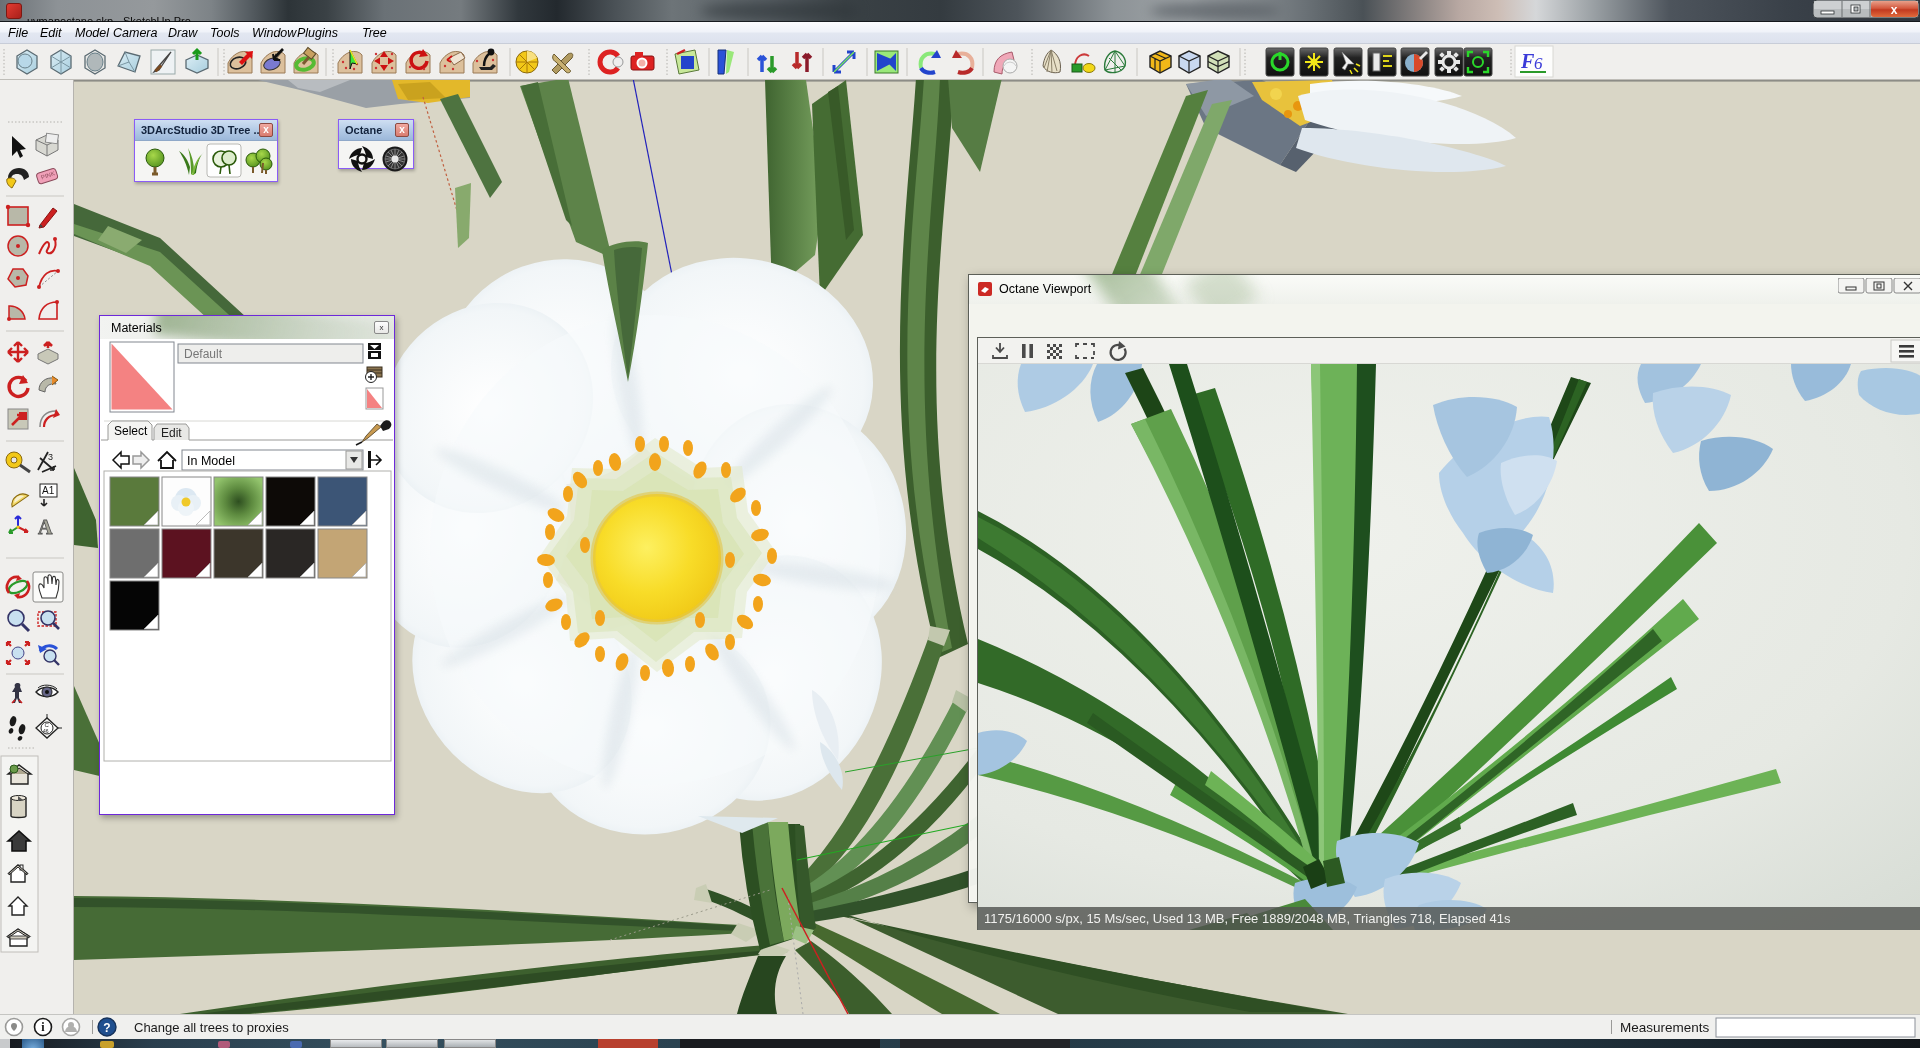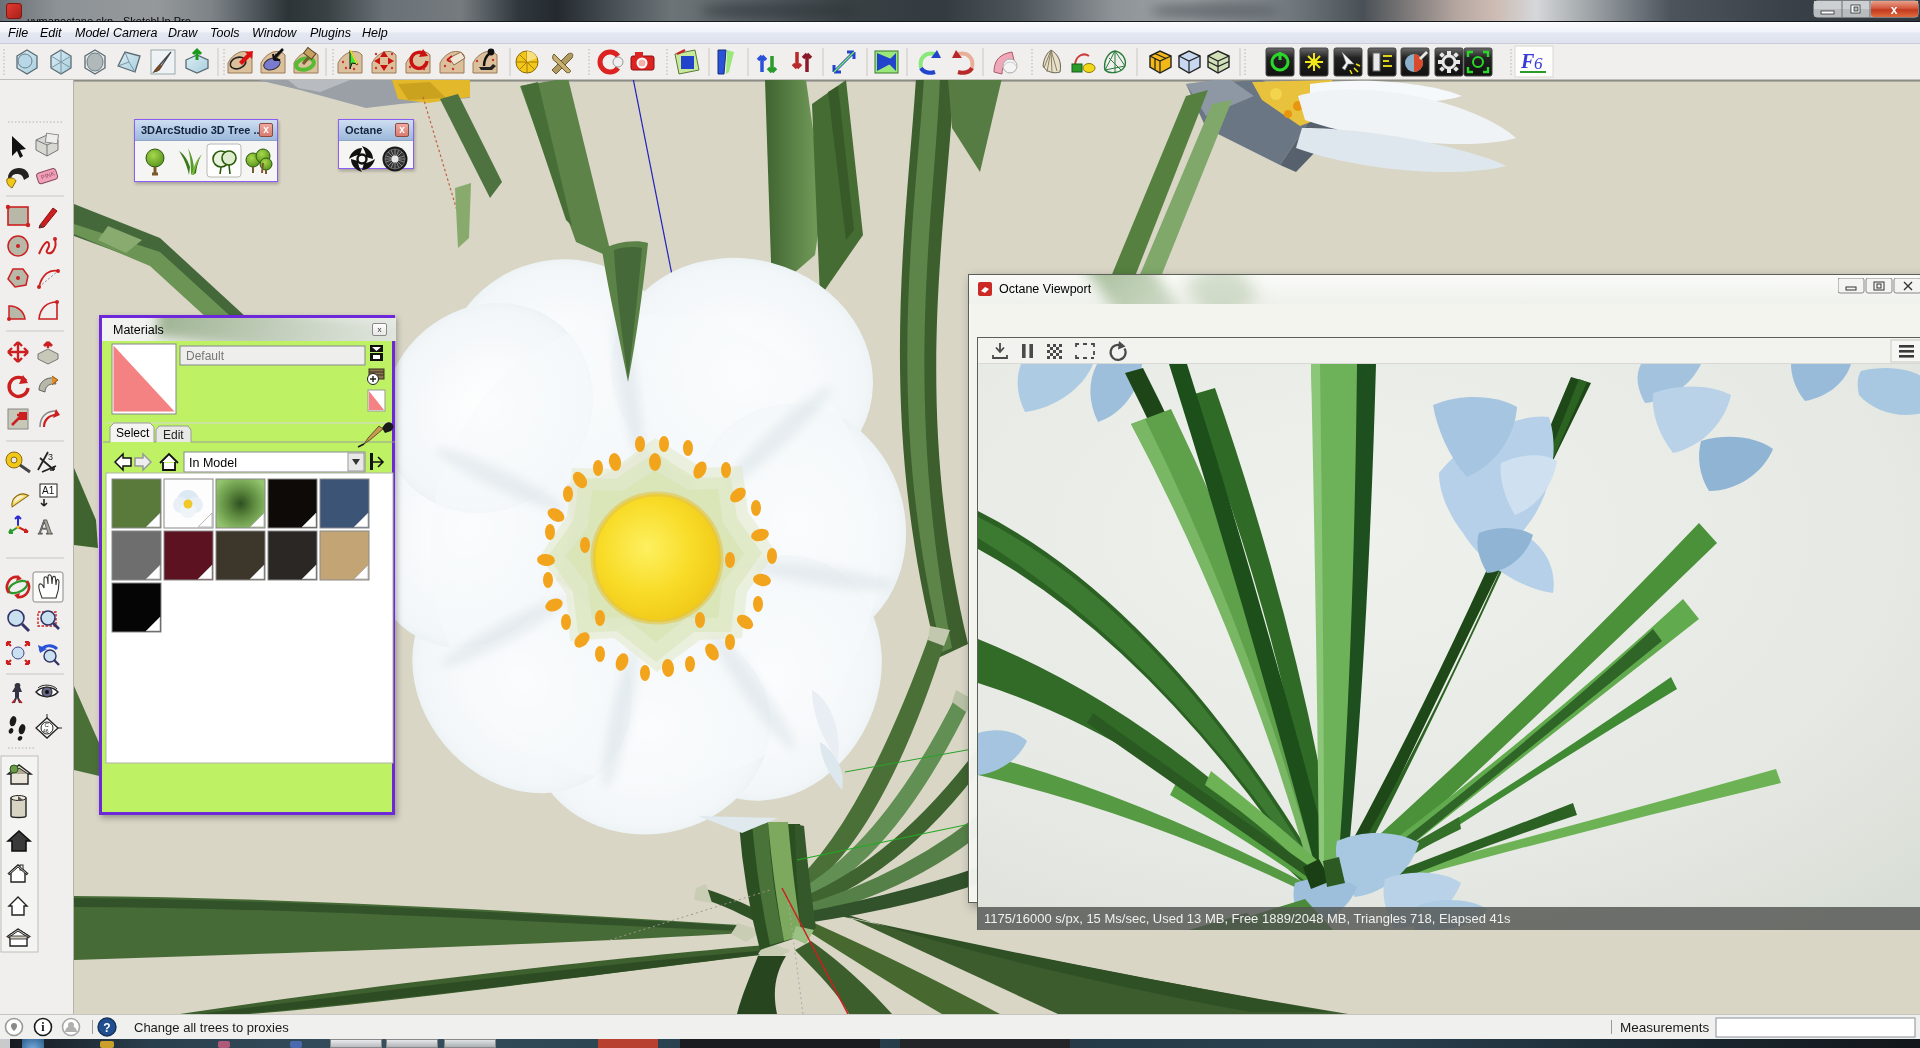--- a/index.html
+++ b/index.html
@@ -26,21 +26,21 @@
   background:linear-gradient(90deg,#15181d 0%,#2a3f4e 8%,#35505f 20%,#2a4250 35%,#253a46 55%,#2a4250 70%,#1d2c36 85%,#12161a 100%); }
 
 
 .minibar { position:absolute; background:#f5f5f3; border:1px solid #8b5cf6; box-shadow:1px 2px 3px rgba(0,0,0,.25); }
 .minibar .mtitle { position:relative; height:21px; background:linear-gradient(180deg,#cfdff2 0%,#b4cbe6 50%,#9cb8da 100%); border-bottom:1px solid #8fa8c8;
   font-size:11px; font-weight:bold; color:#13233d; padding:4px 0 0 6px; white-space:nowrap; }
 .minibar .mclose { position:absolute; top:3px; width:14px; height:14px; background:linear-gradient(180deg,#f0a9a0,#d97c70); border:1px solid #8c4a42; border-radius:2px;
   color:#fff; font-size:10px; font-weight:bold; text-align:center; line-height:12px; }
 
 
-#materials { left:99px; top:315px; width:296px; height:500px; background:#bef264; border:3px solid #6d28d9; box-shadow:2px 3px 6px rgba(0,0,0,.3); }
+#materials { left:99px; top:315px; width:296px; height:500px; background:#ffffff; border:1px solid #6d28d9; box-shadow:2px 3px 6px rgba(0,0,0,.3); }
 #mat-title { position:absolute; left:0; top:0; width:294px; height:23px; background:linear-gradient(100deg,#f2f3f1 0%,#eceeea 40%,#e6eae4 100%); overflow:hidden;}
 #mat-title .txt { position:absolute; left:11px; top:5px; font-size:12.5px; color:#000; }
 #mat-close { position:absolute; right:5px; top:5px; width:15px; height:13px; background:linear-gradient(180deg,#fdfdfd,#e8e8e6); border:1px solid #8a8a8a; border-radius:2px; font-size:8px; line-height:11px; text-align:center; color:#333; }
 
 
 #octwin { left:968px; top:274px; width:1120px; height:629px;
   background:rgba(244,245,240,0.97); border:1px solid #5c5f58; border-right:none;
   box-shadow:0 0 0 1px rgba(255,255,255,.7) inset, 3px 4px 10px rgba(0,0,0,.35); }
 #octtitle { position:absolute; left:0; top:0; width:100%; height:29px; overflow:hidden; }
 #octcontent { position:absolute; left:8px; top:26px; width:944px; height:593px; border:1px solid #5c5f58; border-right:none; background:#f2f2ef;margin-top:36px; }
@@ -262,22 +262,22 @@
   </div>
 
   <div class="abs" id="menubar">
     <span class="menuitem" style="left:8px">File</span>
     <span class="menuitem" style="left:40px">Edit</span>
     <span class="menuitem" style="left:75px">Model</span>
     <span class="menuitem" style="left:113px">Camera</span>
     <span class="menuitem" style="left:168px">Draw</span>
     <span class="menuitem" style="left:210px">Tools</span>
     <span class="menuitem" style="left:252px">Window</span>
-    <span class="menuitem" style="left:310px">Plugins</span>
-    <span class="menuitem" style="left:362px">Help</span>
+    <span class="menuitem" style="left:297px">Plugins</span>
+    <span class="menuitem" style="left:362px">Tree</span>
   </div>
 
   <div class="abs" id="toolbar">
     <svg width="1920" height="36" id="toolbar-svg">
       <defs>
         <linearGradient id="blu" x1="0" y1="0" x2="1" y2="1">
           <stop offset="0" stop-color="#dceef5"></stop>
             <stop offset="1" stop-color="#a8cede"></stop>
         </linearGradient>
         <linearGradient id="blk" x1="0" y1="0" x2="0" y2="1">

